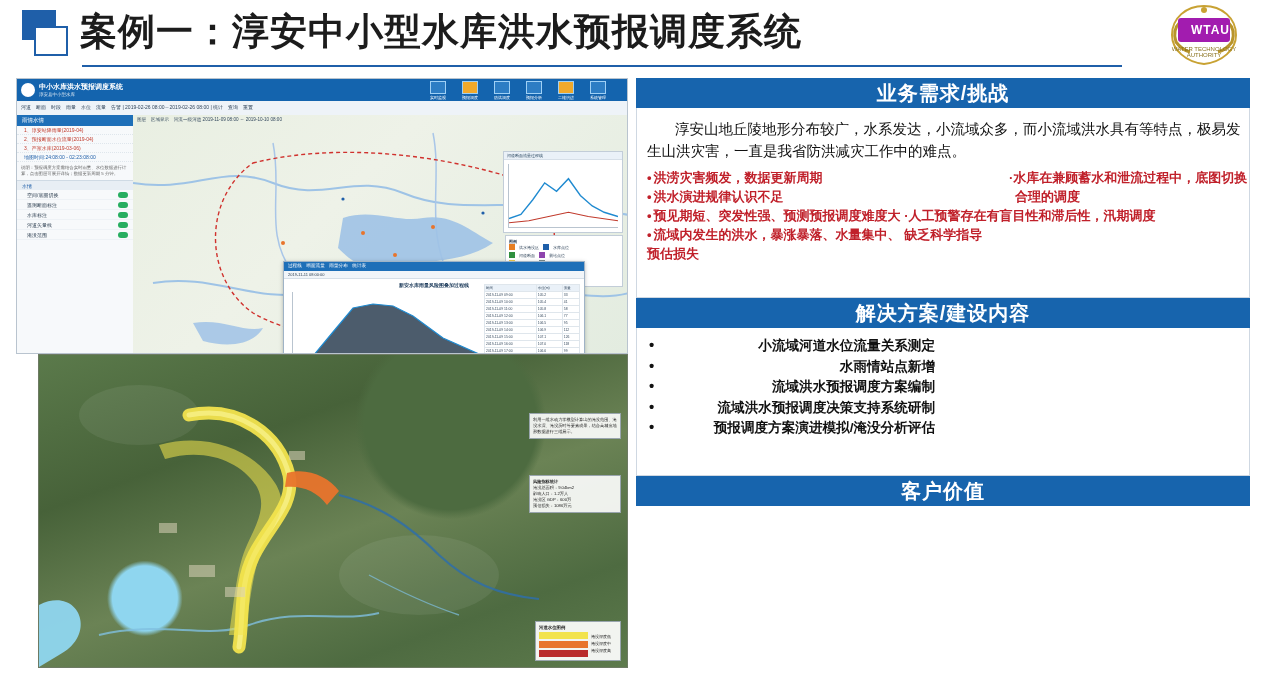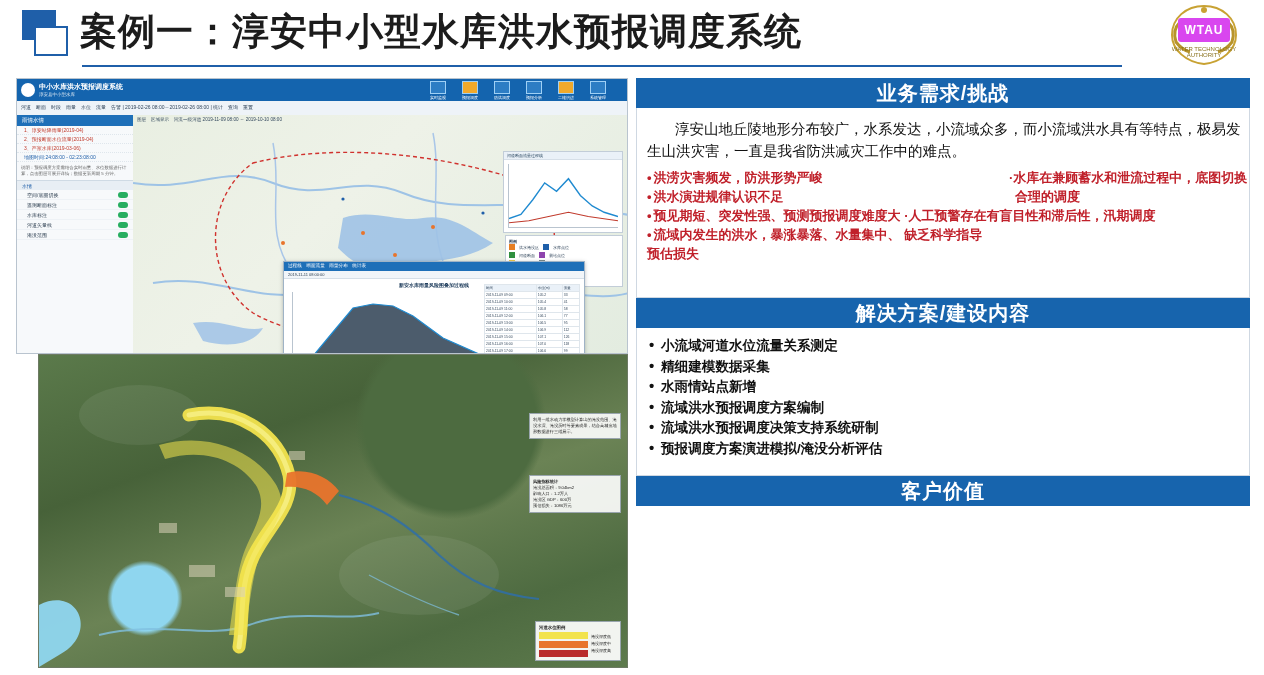--- a/index.html
+++ b/index.html
@@ -15,22 +15,22 @@
   .logo-mark .sq2{position:absolute;left:12px;top:16px;width:34px;height:30px;background:#ffffff;border:2px solid #1f5fa9;box-sizing:border-box;}
   .title-bar{position:absolute;left:80px;top:8px;width:1060px;}
   .slide-title{
     font-size:37px;font-weight:bold;color:#1c1c1c;letter-spacing:1px;
     white-space:nowrap;line-height:48px;
   }
   .title-rule{position:absolute;left:82px;top:65px;width:1040px;height:2px;background:#1f5fa9;}
   
   .badge{position:absolute;right:12px;top:2px;width:96px;height:66px;}
   .badge .laurel{position:absolute;left:0;top:0;width:96px;height:66px;}
-  .badge .ribbon{position:absolute;left:22px;top:16px;width:52px;height:24px;background:#d946ef;border-radius:3px;
-    color:#fff;font-size:12px;font-weight:bold;text-align:center;line-height:24px;letter-spacing:1px;}
+  .badge .ribbon{position:absolute;left:22px;top:16px;width:52px;height:24px;background:#a21caf;border-radius:3px;
+    color:#fff;font-size:12px;font-weight:bold;text-align:right;line-height:24px;letter-spacing:1px;}
   .badge .sub{position:absolute;left:10px;top:44px;width:76px;text-align:center;font-size:6px;color:#8a7320;}
   
   .left-col{position:absolute;left:16px;top:78px;width:612px;height:590px;}
   .shot-top{position:absolute;left:0;top:0;width:612px;height:276px;border:1px solid #b9c4cf;box-sizing:border-box;
      background:#eef1ea;overflow:hidden;}
   .shot-bottom{position:absolute;left:22px;top:276px;width:590px;height:314px;border:1px solid #6d7a63;box-sizing:border-box;
      overflow:hidden;background:#3f5d3a;}
   
   .app-bar{position:absolute;left:0;top:0;width:100%;height:22px;background:#1464ae;color:#fff;font-size:6px;}
   .app-bar .logo-circle{position:absolute;left:4px;top:4px;width:14px;height:14px;border-radius:50%;background:#fff;}
@@ -90,21 +90,21 @@
     text-align:center;height:30px;line-height:30px;letter-spacing:1px;
   }
   .panel-body{border:1px solid #cfd8e2;border-top:none;background:#fff;padding:6px 8px 6px 10px;box-sizing:border-box;}
   .p1-body{height:190px;}
   .p1-intro{font-size:14.5px;color:#111;line-height:22px;text-indent:28px;margin:4px 0 6px;}
   .bullets2{display:flex;gap:4px;}
   .bcol{flex:1;}
   .bline{font-size:13px;color:#c0202a;line-height:19px;font-weight:bold;white-space:nowrap;}
   .bline .dot{color:#c0202a;margin-right:2px;}
   .p2-body{height:148px;display:flex;gap:6px;padding-top:8px;}
-  .p2-left{width:288px;}
+  .p2-left{width:288px;text-align:right;}
   .p2-right{flex:1;}
   .li{font-size:13.6px;color:#111;line-height:20.5px;position:relative;padding-left:14px;font-weight:bold;}
   .li:before{content:"•";position:absolute;left:2px;top:-1px;font-size:15px;}
   .li2{font-size:12.2px;line-height:17px;color:#111;position:relative;padding-left:15px;margin-bottom:2px;}
   .li2:before{content:"✓";position:absolute;left:0;top:0;color:#2f8f3e;font-size:11px;}
   .red{color:#c0202a;font-weight:bold;}
   .p3-body{height:130px;}
   .p3-para{font-size:13.2px;line-height:19.5px;color:#111;margin-bottom:7px;}
 </style>
 </head>
@@ -344,38 +344,37 @@
   </div>
 </div>
 
 <div class="right-col">
 
   <div class="panel-head">业务需求/挑战</div>
   <div class="panel-body p1-body">
     <div class="p1-intro">淳安山地丘陵地形分布较广，水系发达，小流域众多，而小流域洪水具有等特点，极易发生山洪灾害，一直是我省防洪减灾工作中的难点。</div>
     <div class="bullets2">
       <div class="bcol" style="flex:0 0 358px">
-        <div class="bline"><span class="dot">•</span><span>洪涝灾害频发，防洪形势严峻</span></div>
+        <div class="bline"><span class="dot">•</span><span>洪涝灾害频发，数据更新周期</span></div>
         <div class="bline"><span class="dot">•</span><span>洪水演进规律认识不足</span></div>
       </div>
       <div class="bcol">
         <div class="bline">·水库在兼顾蓄水和泄流过程中，底图切换</div>
         <div class="bline" style="padding-left:6px">合理的调度</div>
       </div>
     </div>
     <div class="bline"><span class="dot">•</span><span>预见期短、突发性强、预测预报调度难度大 ·人工预警存在有盲目性和滞后性，汛期调度</span></div>
     <div class="bline"><span class="dot">•</span><span>流域内发生的洪水，暴涨暴落、水量集中、 缺乏科学指导</span></div>
     <div class="bline">预估损失</div>
   </div>
 
   <div class="panel-head">解决方案/建设内容</div>
   <div class="panel-body p2-body">
     <div class="p2-left">
       <div class="li">小流域河道水位流量关系测定</div>
-      <div class="li">精细建模数据采集</div>
       <div class="li">水雨情站点新增</div>
       <div class="li">流域洪水预报调度方案编制</div>
       <div class="li">流域洪水预报调度决策支持系统研制</div>
       <div class="li">预报调度方案演进模拟/淹没分析评估</div>
     </div>
   </div>
 
   <div class="panel-head">客户价值</div>
 </div>
 

